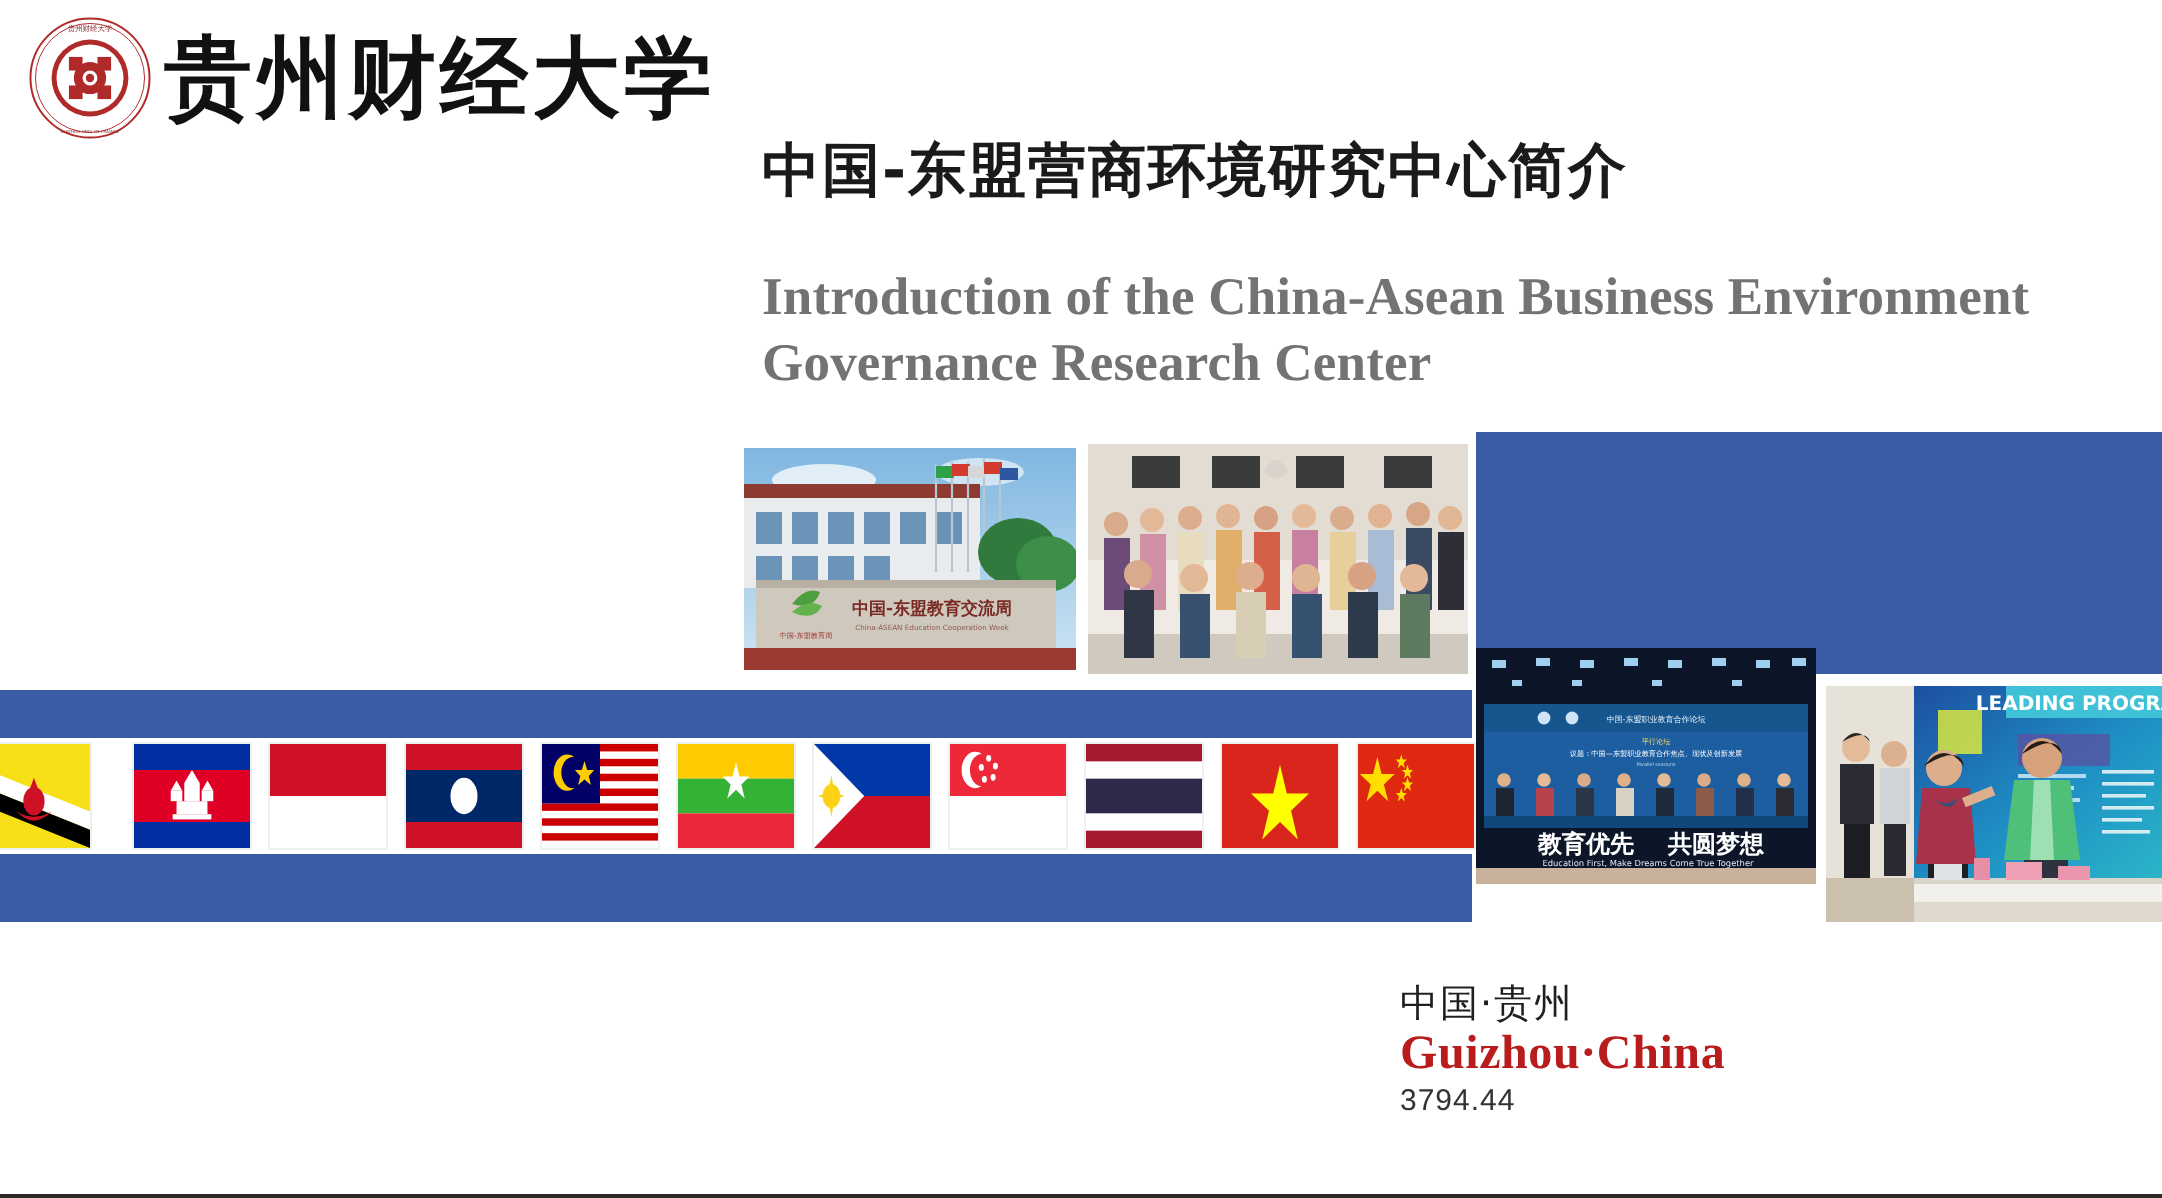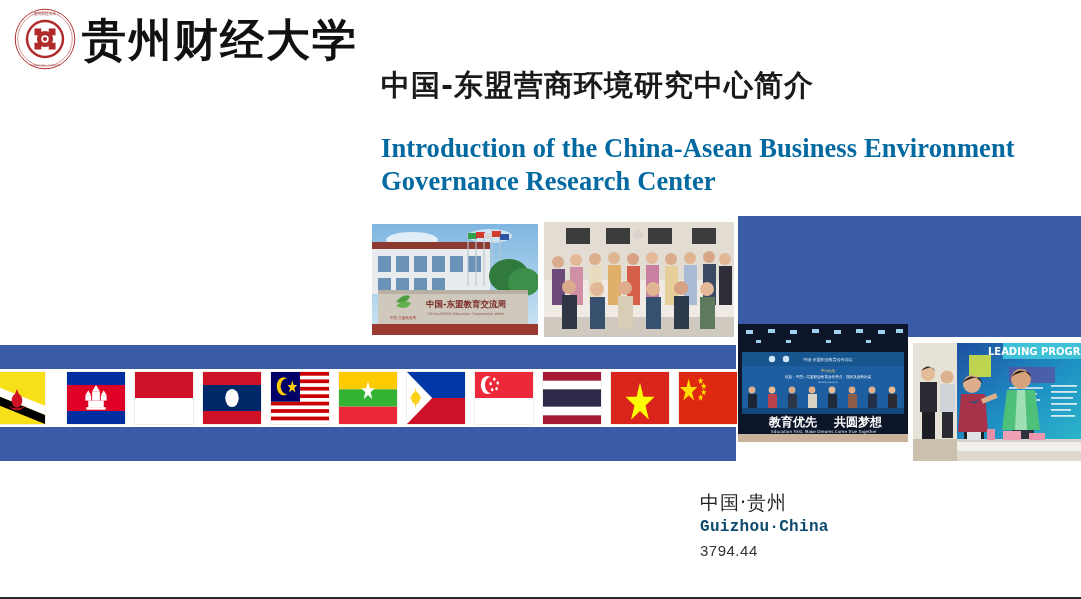--- a/index.html
+++ b/index.html
@@ -65,21 +65,21 @@
     white-space: nowrap;
   }
   #title-en {
     position: absolute;
     left: 381px;
     top: 132px;
     width: 660px;
     font-family: "Liberation Serif", serif;
     font-size: 26.5px;
     font-weight: bold;
-    color: #0369a1;
+    color: #737373;
     line-height: 33px;
     letter-spacing: 0.1px;
   }
 
   
   .photo {
     position: absolute;
     overflow: hidden;
     background: #14b8a6;
   }
@@ -125,24 +125,24 @@
     width: 260px;
   }
   #footer-cn {
     font-family: "DejaVu Sans", sans-serif;
     font-size: 19px;
     color: #1f1f1f;
     letter-spacing: 1px;
     line-height: 24px;
   }
   #footer-en {
-    font-family: Liberation Mono, monospace;
-    font-size: 16px;
+    font-family: Liberation Serif, serif;
+    font-size: 24px;
     font-weight: bold;
-    color: #0c4a6e;
+    color: #b91c1c;
     letter-spacing: 0.3px;
     line-height: 26px;
   }
   #footer-date {
     font-family: "Liberation Sans", sans-serif;
     font-size: 15px;
     color: #333333;
     letter-spacing: 0.5px;
     line-height: 22px;
   }

